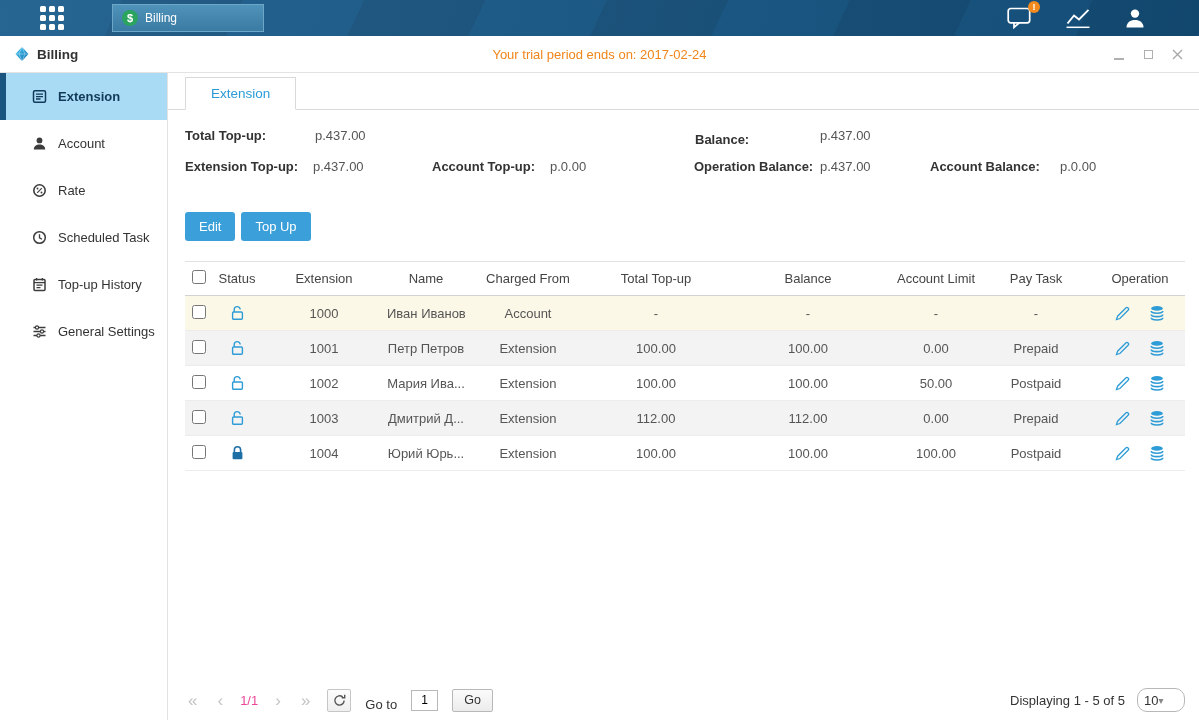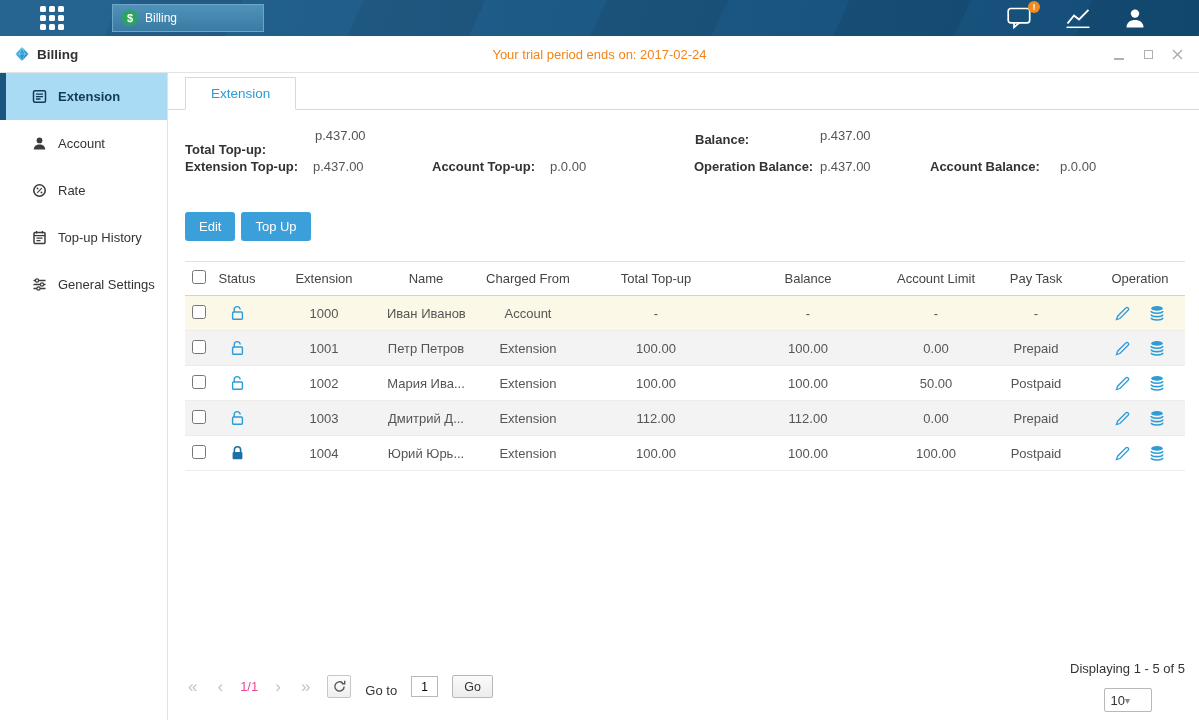--- a/index.html
+++ b/index.html
@@ -47,21 +47,21 @@
   .main { flex:1; position:relative; background:#fff; }
   .tabrow { height:37px; border-bottom:1px solid #d9d9d9; display:flex; align-items:flex-end; }
   .tab { margin-left:17px; margin-bottom:-1px; background:#fff; border:1px solid #d9d9d9; border-bottom:1px solid #fff;
     padding:8px 25px; font-size:13.5px; color:#2b9bd7; cursor:pointer; }
 
   
   .sum { position:relative; height:62px; margin-top:18px; }
   .sum span { position:absolute; white-space:nowrap; }
   .s-label { font-weight:bold; color:#333; }
   .s-value { color:#555; }
-  .p-l0{left:17px;top:14px}   .p-v0{left:147px;top:0}
+  .p-l0{left:17px;top:0}   .p-v0{left:147px;top:0}
   .p-l1{left:527px;top:4px}  .p-v1{left:652px;top:0}
   .p-l2{left:17px;top:31px}  .p-v2{left:145px;top:31px}
   .p-l3{left:264px;top:31px} .p-v3{left:382px;top:31px}
   .p-l4{left:526px;top:31px} .p-v4{left:652px;top:31px}
   .p-l5{left:762px;top:31px} .p-v5{left:892px;top:31px}
 
   
   .actions { margin:22px 0 0 17px; display:flex; gap:6px; }
   .btn-primary { background:#3b9fd9; color:#fff; border:none; border-radius:3px; padding:7px 14px; font-size:13px;
     font-family:"Liberation Sans", sans-serif; cursor:pointer; }
@@ -83,23 +83,23 @@
   
   .pager { position:absolute; left:17px; right:14px; bottom:8px; display:flex; align-items:center; gap:14px; color:#666; }
   .pg-arrow { color:#c3c3c3; font-size:17px; line-height:1; cursor:pointer; padding:0 3px; }
   .pg-num { color:#ec4899; font-size:13px; }
   .pg-refresh { width:24px; height:23px; border:1px solid #c6c6c6; border-radius:2px; background:linear-gradient(#fdfdfd,#efefef);
     display:flex; align-items:center; justify-content:center; cursor:pointer; }
   .goto-label { color:#333;margin-top:8px; }
   .goto-input { width:27px; height:21px; border:1px solid #b8b8b8; text-align:center; font-size:12px; font-family:"Liberation Sans",sans-serif; }
   .go-btn { height:23px; padding:0 11px; border:1px solid #b8b8b8; border-radius:2px; background:linear-gradient(#fbfbfb,#ececec);
     font-size:12.5px; color:#333; cursor:pointer; font-family:"Liberation Sans",sans-serif; }
-  .pager-right { margin-left:auto; display:flex; align-items:center; gap:12px;flex-direction:column; }
+  .pager-right { margin-left:auto; display:flex; align-items:center; gap:12px; }
   .displaying { color:#333; }
-  .size-select { width:48px; height:24px; border:1px solid #b8b8b8; border-radius:2px; background:#fff; display:flex;
+  .size-select { width:48px; height:24px; border:1px solid #b8b8b8; border-radius:10px; background:#fff; display:flex;
     align-items:center; justify-content:flex-start; padding:0 6px; cursor:pointer; color:#333; }
   .size-select .chev { color:#888; font-size:10px; }
 </style>
 </head>
 <body>
 
 <div class="screen">
 
   <div class="taskbar">
     <div class="grid-btn">
@@ -194,20 +194,29 @@
       <div class="side-item">
         <span class="sicon">
           <svg width="15" height="15" viewBox="0 0 15 15">
             <circle cx="7.5" cy="7.5" r="5.7" fill="none" stroke="#3c3c3c" stroke-width="1.6"></circle>
             <path d="M5.2 9.8 L9.8 5.2" stroke="#3c3c3c" stroke-width="1.2"></path>
             <circle cx="5.5" cy="5.5" r=".95" fill="#3c3c3c"></circle>
             <circle cx="9.5" cy="9.5" r=".95" fill="#3c3c3c"></circle>
           </svg>
         </span>
         <span>Rate</span>
+      </div>
+      <div class="side-item">
+        <span class="sicon">
+          <svg width="15" height="15" viewBox="0 0 15 15">
+            <circle cx="7.5" cy="7.5" r="5.8" fill="none" stroke="#3c3c3c" stroke-width="1.5"></circle>
+            <path d="M7.5 4.2 V7.8 L10 9.3" fill="none" stroke="#3c3c3c" stroke-width="1.3"></path>
+          </svg>
+        </span>
+        <span>Scheduled Task</span>
       </div>
       <div class="side-item">
         <span class="sicon">
           <svg width="15" height="15" viewBox="0 0 15 15">
             <rect x="2" y="2.6" width="11" height="10.8" rx="1" fill="none" stroke="#3c3c3c" stroke-width="1.5"></rect>
             <path d="M2 5.6 h11" stroke="#3c3c3c" stroke-width="1.3"></path>
             <path d="M4.6 1.1 v2.4 M10.4 1.1 v2.4" stroke="#3c3c3c" stroke-width="1.3"></path>
             <path d="M4.5 8.2 h6 M4.5 10.6 h4" stroke="#3c3c3c" stroke-width="1.2"></path>
           </svg>
         </span>

